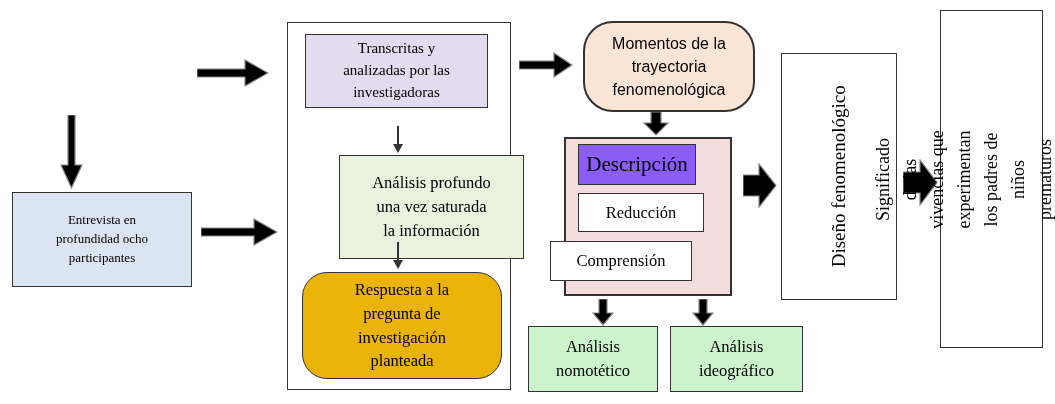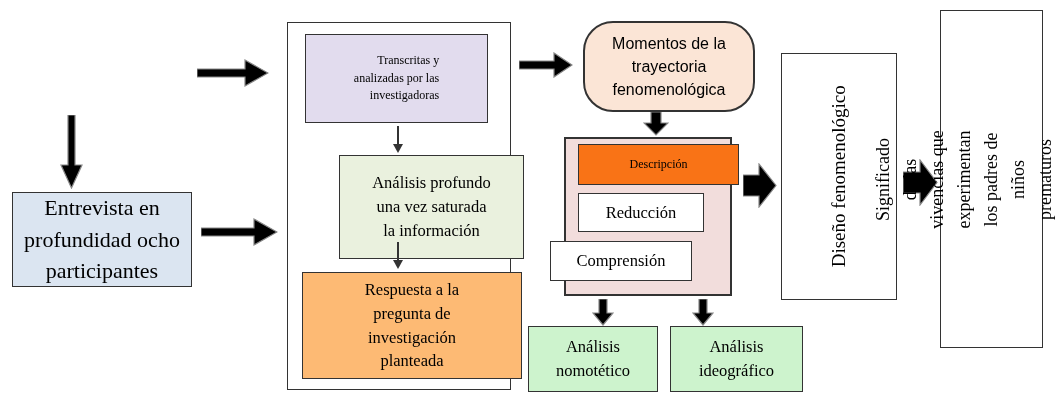--- a/index.html
+++ b/index.html
@@ -25,72 +25,72 @@
 </head>
 <body>
 
 <div id="canvas">
 
 
   <svg class="arrow" style="left:57px;top:115px;" width="29" height="74" viewBox="0 0 29 74">
     <polygon points="11,0 18,0 18,50 25,50 14.5,73 4,50 11,50" fill="#000" stroke="#888" stroke-width="1.2"></polygon>
   </svg>
 
-  <div class="box serif" style="left: 12px; top: 192px; width: 180px; height: 95px; font-size: 22px; background-color: rgb(219, 229, 241);">Entrevista en
+  <div class="box serif" style="left: 12px; top: 192px; width: 180px; height: 95px; font-size: 13px; background-color: rgb(219, 229, 241);">Entrevista en
 profundidad ocho
 participantes</div>
 
   <svg class="arrow" style="left:197px;top:58px;" width="72" height="30" viewBox="0 0 72 30">
     <polygon points="0,11 48,11 48,2 71,15 48,28 48,19 0,19" fill="#000" stroke="#888" stroke-width="1.2"></polygon>
   </svg>
 
   <svg class="arrow" style="left:201px;top:217px;" width="77" height="30" viewBox="0 0 77 30">
     <polygon points="0,11 53,11 53,2 76,15 53,28 53,19 0,19" fill="#000" stroke="#888" stroke-width="1.2"></polygon>
   </svg>
 
   <div class="box" style="left: 287px; top: 22px; width: 224px; height: 368px; background-color: rgb(255, 255, 255);"></div>
 
-  <div class="box serif" style="left: 305px; top: 34px; width: 183px; height: 89px; font-size: 12px; background-color: rgb(226, 220, 238); text-align: right;">Transcritas y
+  <div class="box serif" style="left: 305px; top: 34px; width: 183px; height: 74px; font-size: 15px; background-color: rgb(226, 220, 238);">Transcritas y
 analizadas por las
 investigadoras</div>
 
   <svg class="arrow" style="left:390px;top:126px;" width="16" height="28" viewBox="0 0 16 28">
     <line x1="8" y1="0" x2="8" y2="19" stroke="#333" stroke-width="2"></line>
     <polygon points="3,18 13,18 8,27" fill="#333"></polygon>
   </svg>
 
   <div class="box serif" style="left: 303px; top: 155px; width: 185px; height: 104px; font-size: 16.5px; background-color: rgb(234, 241, 222); margin-left: 36px;">Análisis profundo
 una vez saturada
 la información</div>
 
   <svg class="arrow" style="left:390px;top:242px;" width="16" height="28" viewBox="0 0 16 28">
     <line x1="8" y1="0" x2="8" y2="19" stroke="#333" stroke-width="2"></line>
     <polygon points="3,18 13,18 8,27" fill="#333"></polygon>
   </svg>
 
-  <div class="box serif" style="left: 302px; top: 272px; width: 220px; height: 107px; font-size: 16.5px; background-color: #fdba74;">Respuesta a la
+  <div class="box serif" style="left: 302px; top: 272px; width: 200px; height: 107px; font-size: 16.5px; background-color: #eab308; border-radius: 25px;">Respuesta a la
 pregunta de
 investigación
 planteada</div>
 
   <svg class="arrow" style="left:519px;top:52px;" width="54" height="26" viewBox="0 0 54 26">
     <polygon points="0,9 35,9 35,1 53,13 35,25 35,17 0,17" fill="#000" stroke="#888" stroke-width="1.2"></polygon>
   </svg>
 
   <div class="box sans" style="left: 583px; top: 21px; width: 172px; height: 91px; font-size: 16px; border-width: 2px; background-color: rgb(251, 229, 214);">Momentos de la
 trayectoria
 fenomenológica</div>
 
   <svg class="arrow" style="left:643px;top:112px;" width="26" height="24" viewBox="0 0 26 24">
     <polygon points="8,0 18,0 18,11 25,11 13,23 1,11 8,11" fill="#000" stroke="#888" stroke-width="1.2"></polygon>
   </svg>
 
   <div class="box" style="left: 564px; top: 137px; width: 168px; height: 159px; border-width: 2px; background-color: rgb(242, 221, 220);"></div>
 
-  <div class="box serif" style="left: 578px; top: 144px; width: 161px; height: 41px; font-size: 12px; background-color: #f97316;">Descripción</div>
+  <div class="box serif" style="left: 578px; top: 144px; width: 118px; height: 41px; font-size: 21px; background-color: #8b5cf6;">Descripción</div>
 
   <div class="box serif" style="left: 578px; top: 193px; width: 126px; height: 39px; font-size: 16.5px; background-color: rgb(255, 255, 255);">Reducción</div>
 
   <div class="box serif" style="left: 550px; top: 241px; width: 142px; height: 40px; font-size: 16.5px; background-color: rgb(255, 255, 255);">Comprensión</div>
 
   <svg class="arrow" style="left:592px;top:299px;" width="22" height="27" viewBox="0 0 22 27">
     <polygon points="7,0 15,0 15,14 21,14 11,26 1,14 7,14" fill="#000" stroke="#888" stroke-width="1.2"></polygon>
   </svg>
 
   <svg class="arrow" style="left:692px;top:299px;" width="22" height="27" viewBox="0 0 22 27">

